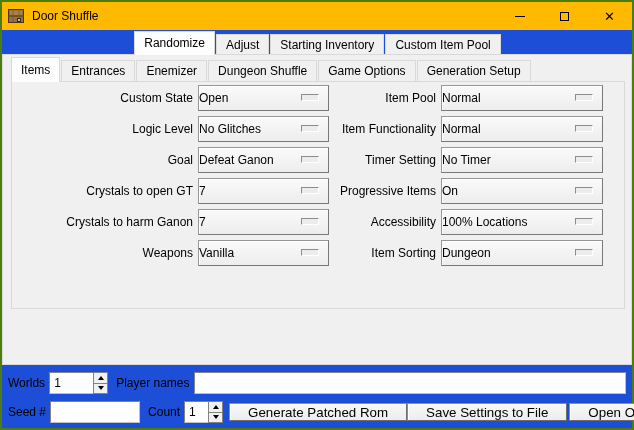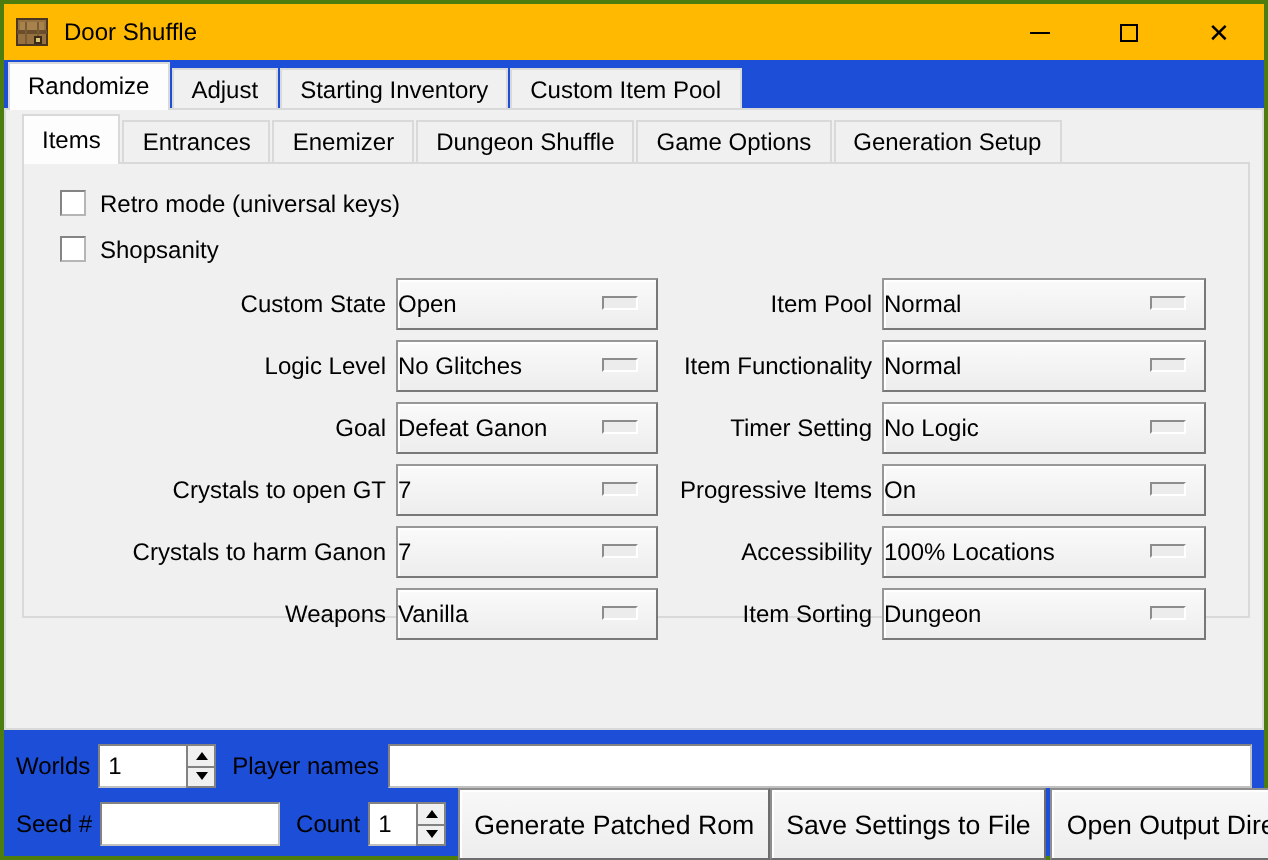--- a/index.html
+++ b/index.html
@@ -12,21 +12,21 @@
   .titlebar { height:28px; background:#ffb900; display:flex; align-items:center; }
   .app-icon { width:16px; height:16px; margin:0 8px 0 6px; flex:0 0 auto; }
   .title-text { flex:1; color:#000; }
   .win-btn { width:45px; height:28px; display:flex; align-items:center; justify-content:center; }
   .glyph-min { width:10px; height:1px; background:#000; }
   .glyph-max { width:9px; height:9px; border:1px solid #000; background:transparent; }
   .glyph-close { font-size:13px; line-height:1; }
 
   
   .tabrow { display:flex; align-items:flex-end; position:relative; z-index:2; }
-  .outer-tabs { height:24px; padding-left:2px; }
+  .outer-tabs { height:24px; padding-left:2px;justify-content:center; }
   .inner-tabs { height:25px; padding-left:8px; margin-top:1px; }
   .tab { height:20px; display:flex; align-items:center; padding:0 9px; background:#f0f0f0;
          border:1px solid #d9d9d9; border-bottom:none; margin-right:1px; white-space:nowrap; }
   .inner-tabs .tab { height:21px; }
   .tab.selected { height:24px; background:#fdfdfd; margin-bottom:-1px; padding-bottom:1px; }
   .inner-tabs .tab.selected { height:25px; }
 
   
   .outer-panel { height:311px; border:1px solid #d9d9d9; background:#f0f0f0; position:relative; z-index:1; }
   .inner-panel { margin:0 6px 0 8px; height:228px; border:1px solid #d9d9d9; background:#f0f0f0; position:relative; z-index:1; }
@@ -64,21 +64,21 @@
            border-right-color:#c0c0c0; padding:0 4px; font:12px "Liberation Sans", sans-serif; color:#000; }
   .spin { display:flex; height:22px; }
   .spin .entry { border-right:none; }
   .spin-entry-worlds { width:44px; }
   .spin-entry-count { width:24px; }
   .spin-arrows { width:15px; display:flex; flex-direction:column; }
   .spin-btn { flex:1; background:#f0f0f0; border:1px solid #828282; display:flex; align-items:center; justify-content:center; }
   .spin-btn + .spin-btn { border-top:none; }
   .tri-up { width:0; height:0; border-left:3px solid transparent; border-right:3px solid transparent; border-bottom:4px solid #000; }
   .tri-dn { width:0; height:0; border-left:3px solid transparent; border-right:3px solid transparent; border-top:4px solid #000; }
-  .btn { height:36px; padding:0 7px; display:flex; align-items:center; justify-content:center; white-space:nowrap;
+  .btn { height:18px; padding:0 18px; display:flex; align-items:center; justify-content:center; white-space:nowrap;
          background:linear-gradient(#f8f8f8,#ededed);
          border:1px solid #8e8e8e; border-bottom-color:#6d6d6d; border-right-color:#6d6d6d;
          box-shadow:inset 1px 1px 0 #fff; }
   .pn-entry { flex:1; margin-left:4px; margin-right:1px; }
   .seed-entry { width:90px; }
   .spacer { flex:1; }
   .mr4 { margin-right:4px; } .ml8 { margin-left:8px; } .ml6 { margin-left:6px; } .ml2 { margin-left:2px; }
 </style>
 </head>
 <body>
@@ -140,30 +140,20 @@
       <div class="tab">
           <span>Game Options</span>
         </div>
       <div class="tab">
           <span>Generation Setup</span>
         </div>
     </div>
 
     <div class="inner-panel">
 
-      <div class="checks">
-        <div class="check-row">
-          <span class="cb-box"></span>
-          <span>Retro mode (universal keys)</span>
-        </div>
-        <div class="check-row">
-          <span class="cb-box"></span>
-          <span>Shopsanity</span>
-        </div>
-      </div>
 
       <div class="opts">
         <div class="col col-left">
           <div class="opt-row">
             <span class="opt-lbl">Custom State</span>
             <div class="optmenu">
               <span>Open</span>
               <span class="opt-ind"></span>
             </div>
           </div>
@@ -215,21 +205,21 @@
           <div class="opt-row">
             <span class="opt-lbl">Item Functionality</span>
             <div class="optmenu">
               <span>Normal</span>
               <span class="opt-ind"></span>
             </div>
           </div>
           <div class="opt-row">
             <span class="opt-lbl">Timer Setting</span>
             <div class="optmenu">
-              <span>No Logic</span>
+              <span>No Timer</span>
               <span class="opt-ind"></span>
             </div>
           </div>
           <div class="opt-row">
             <span class="opt-lbl">Progressive Items</span>
             <div class="optmenu">
               <span>On</span>
               <span class="opt-ind"></span>
             </div>
           </div>

